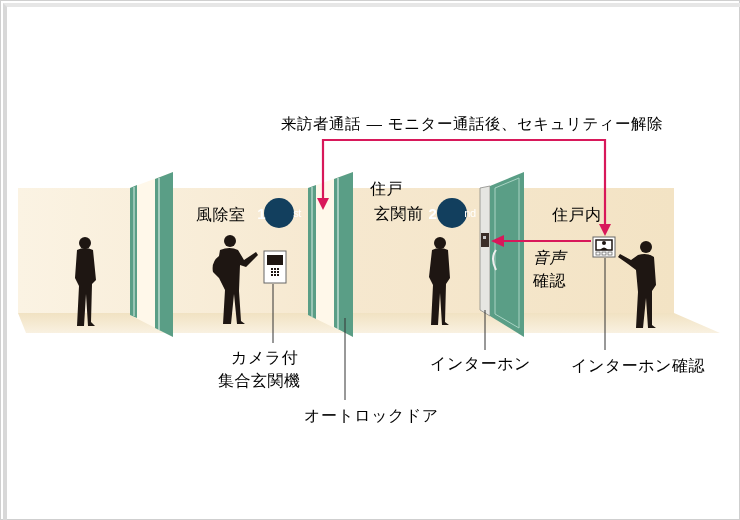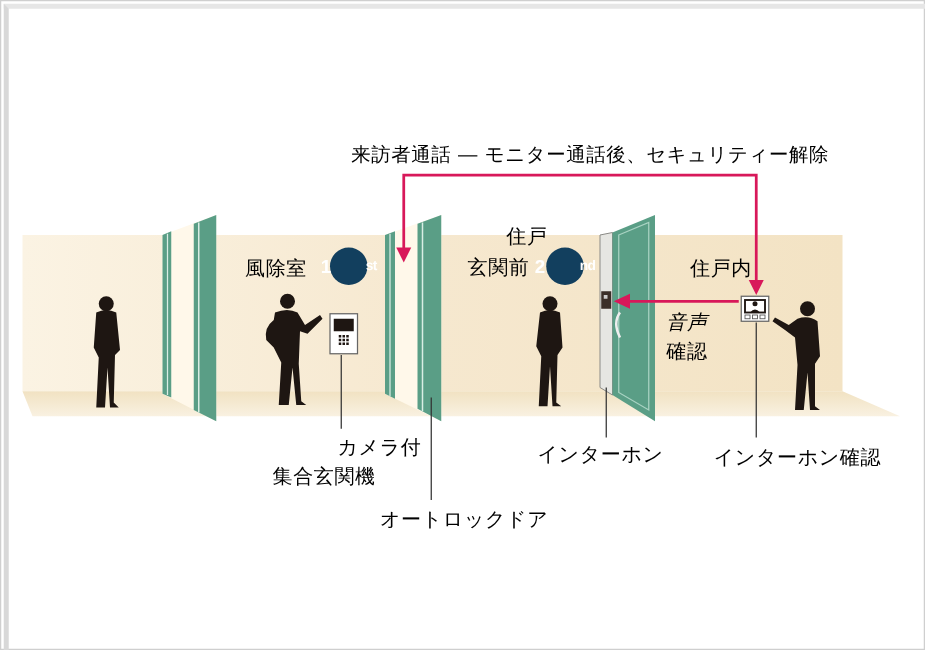--- a/index.html
+++ b/index.html
@@ -2,21 +2,21 @@
 <html><head>
 <meta charset="utf-8">
 <style>
   html,body{margin:0;padding:0;background:#fff;}
   body{width:740px;height:520px;position:relative;overflow:hidden;font-family:"DejaVu Serif","Liberation Serif",serif;color:#222;}
   .frame{position:absolute;left:0;top:0;width:738px;height:518px;border:1px solid #cfcfcf;box-sizing:content-box;}
   .frame::before{content:"";position:absolute;left:2px;top:2px;right:-1px;bottom:-1px;border-left:4px solid #d8d8d8;border-top:4px solid #e6e6e6;pointer-events:none;}
   svg{position:absolute;left:0;top:0;}
   .lbl{position:absolute;font-size:16px;line-height:21px;white-space:nowrap;color:#000000;letter-spacing:0.5px;}
   .badge{position:absolute;width:30px;height:30px;border-radius:50%;background:#123f5e;color:#fff;font-family:"Liberation Sans",sans-serif;font-size:15px;font-weight:bold;display:flex;align-items:center;justify-content:center;letter-spacing:-0.5px;}
-  .badge small{font-size:11px;font-weight:bold;padding-left:28px;}
+  .badge small{font-size:11px;font-weight:normal;padding-left:28px;}
 </style>
 </head>
 <body>
 
 <div class="frame"></div>
 
 <svg width="740" height="520" viewBox="0 0 740 520">
   <defs>
     <linearGradient id="wallg" x1="0" x2="1" y1="0" y2="0">
       <stop offset="0" stop-color="#fbf3e3"></stop>
@@ -125,29 +125,29 @@
 </svg>
 
 <div class="lbl" style="left:281px;top:114px;font-size:15.5px;">来訪者通話 ― モニター通話後、セキュリティー解除</div>
 
 <div class="lbl" style="left:196px;top:204px;">風除室</div>
 <div class="badge" style="left:264px;top:198px;">
   <span>1</span>
     <small>st</small>
 </div>
 
-<div class="lbl" style="left:405px;top:178px;">住戸</div>
+<div class="lbl" style="left:370px;top:178px;">住戸</div>
 <div class="lbl" style="left:374px;top:203px;">玄関前</div>
 <div class="badge" style="left:437px;top:198px;">
   <span>2</span>
     <small>nd</small>
 </div>
 
 <div class="lbl" style="left:552px;top:204px;">住戸内</div>
 
 <div class="lbl" style="left:533px;top:247px;font-style:italic;">音声</div>
 <div class="lbl" style="left:533px;top:270px;">確認</div>
 
-<div class="lbl" style="left:231px;top:347px;margin-left:39px;">カメラ付</div>
+<div class="lbl" style="left:231px;top:347px;">カメラ付</div>
 <div class="lbl" style="left:218px;top:370px;">集合玄関機</div>
 <div class="lbl" style="left:304px;top:405px;">オートロックドア</div>
 <div class="lbl" style="left:430px;top:355px;font-family:Liberation Mono, monospace;">インターホン</div>
 <div class="lbl" style="left:571px;top:355px;">インターホン確認</div>
 
 </body></html>

